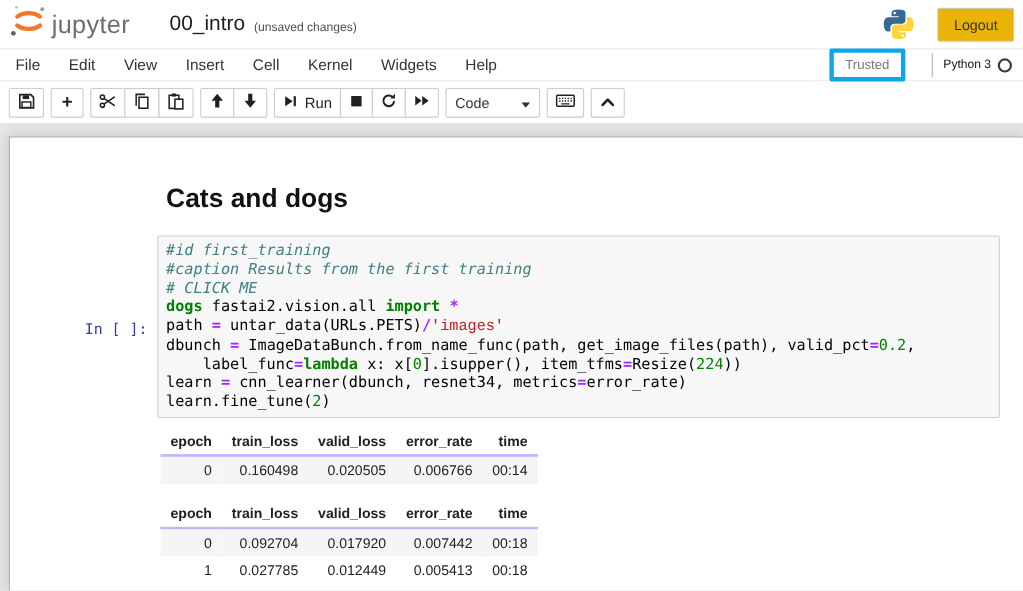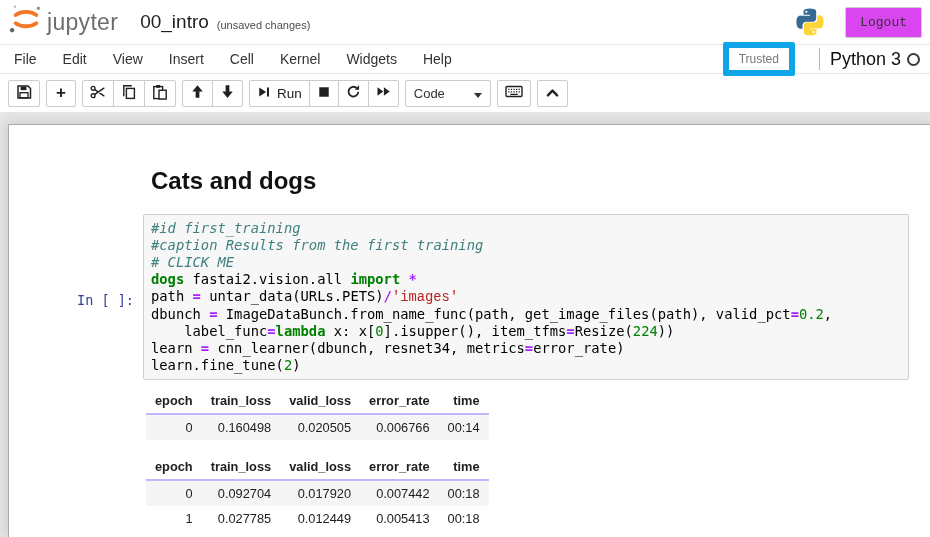--- a/index.html
+++ b/index.html
@@ -9,36 +9,36 @@
     font-family:"Liberation Sans", sans-serif;
     background:#e6e6e6;
   }
   .app { width:930px; height:433px; position:relative; }
 
   
   .header { background:#fff; }
   .title-row { height:44px; display:flex; align-items:center; padding:0 8px; }
   .logo { display:flex; align-items:center; cursor:pointer; }
   .logo-text { font-size:23px; color:#6e6e6e; margin-left:3px; letter-spacing:.3px; }
-  .nb-title { font-size:19px; color:#1f1f1f; margin-left:22px; cursor:text; }
+  .nb-title { font-size:19px; color:#1f1f1f; margin-left:36px; cursor:text; }
   .save-status { font-size:11px; color:#4d4d4d; margin-left:8px; margin-top:5px; }
   .header-spacer { flex:1; }
   .python-logo { margin-right:20px; display:flex; align-items:center; }
-  .logout-btn { font-size:13px; color:#333; background:#d946ef; border:1px solid #ccc;
-    border-radius:2px; padding:7px 14px; cursor:pointer; font-family:Liberation Mono, monospace; }
+  .logout-btn { font-size:13px; color:#333; background:#eab308; border:1px solid #ccc;
+    border-radius:2px; padding:7px 14px; cursor:pointer; font-family:Liberation Sans, sans-serif; }
 
   .menubar { height:30px; border-top:1px solid #e7e7e7; border-bottom:1px solid #e7e7e7;
     display:flex; align-items:stretch; padding:0 8px 0 1px; background:#fff; }
   .menu-list { list-style:none; display:flex; margin:0; padding:0; }
   .menu-list li { padding:0 13px; font-size:14px; color:#333; display:flex; align-items:center; cursor:pointer; }
   .menu-right { margin-left:auto; display:flex; align-items:center; }
-  .trusted-btn { font-size:12px; color:#777; border:6px solid #0ea5e9; background:#fff;
+  .trusted-btn { font-size:12px; color:#777; border:4px solid #0ea5e9; background:#fff;
     border-radius:2px; padding:4px 10px; font-family:inherit; }
   .kernel-divider { width:1px; height:22px; background:#b5b5b5; margin-left:24px; }
-  .kernel-name { font-size:18px; color:#111; margin-left:10px; }
+  .kernel-name { font-size:11px; color:#111; margin-left:10px; }
   .kernel-indicator { width:13px; height:13px; border:2px solid #3a3a3a; border-radius:50%;
     margin-left:6px; margin-right:2px; }
 
   
   .toolbar { height:38px; display:flex; align-items:center; padding:0 8px; gap:6px; background:#fff; }
   .btn-group { display:flex; }
   .tb-btn { height:27px; min-width:30px; background:#fff; border:1px solid #ccc;
     display:flex; align-items:center; justify-content:center; padding:0 7px;
     cursor:pointer; border-radius:2px; font-family:inherit; }
   .btn-group .tb-btn { border-radius:0; }

